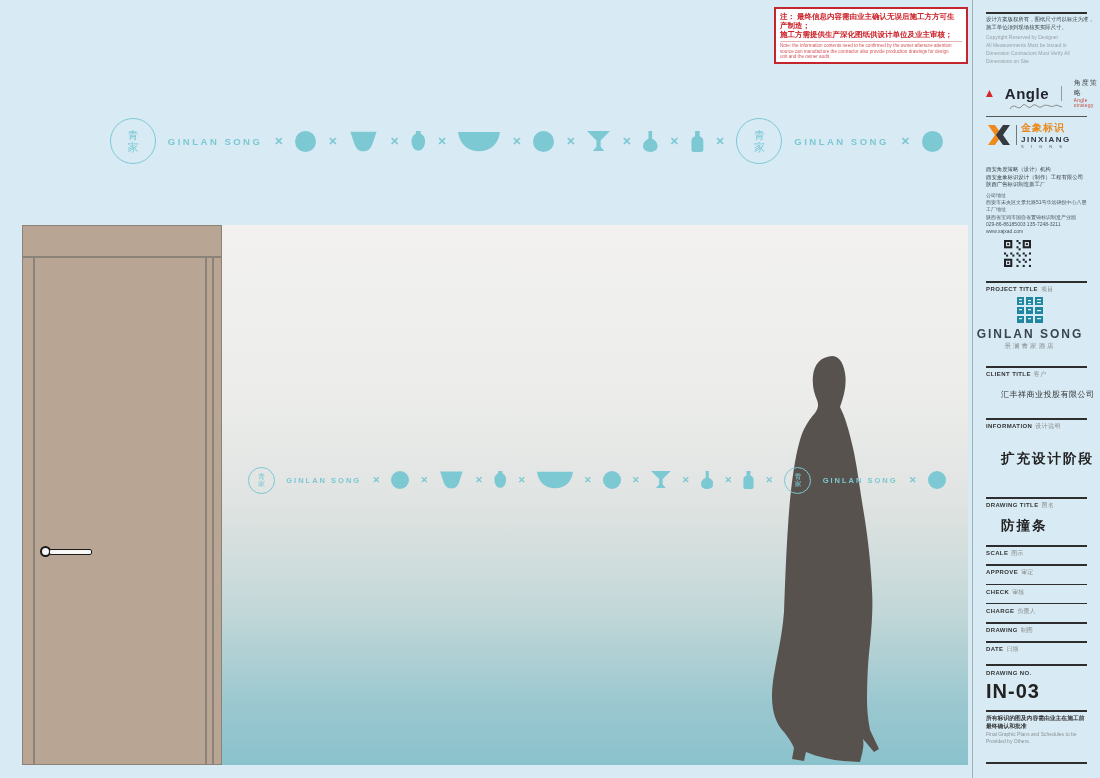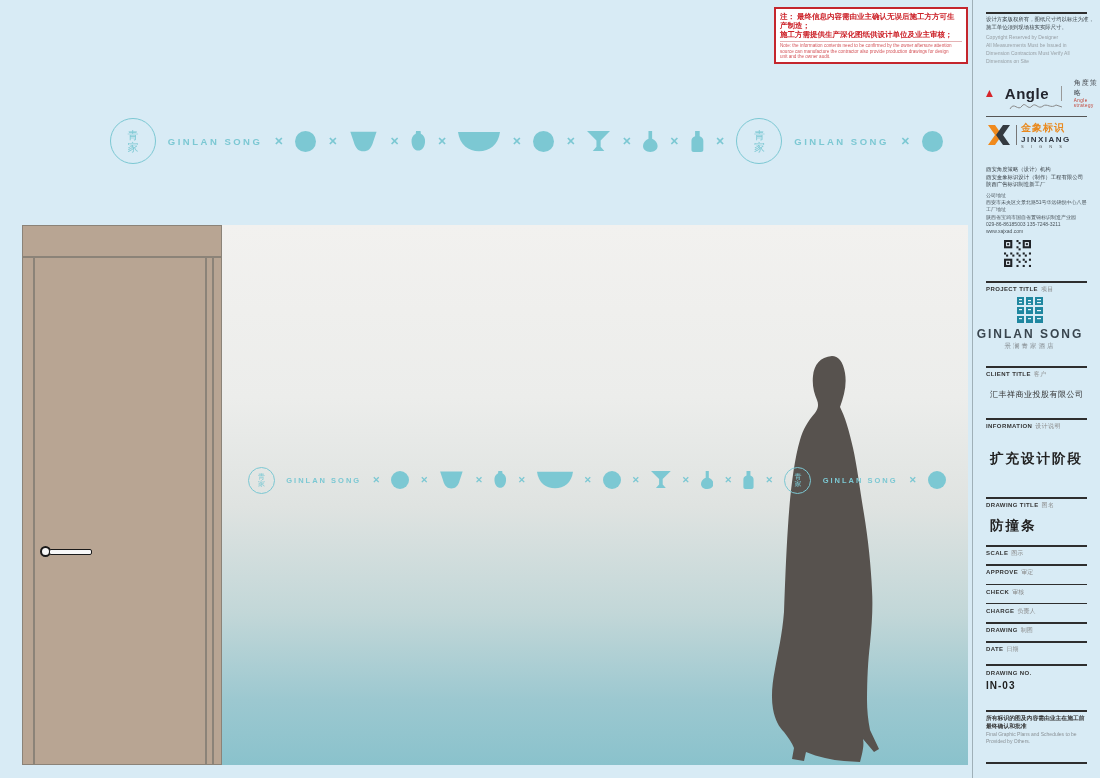--- a/index.html
+++ b/index.html
@@ -77,29 +77,29 @@
   .jx-div{width:1px;height:20px;background:#777;}
   .jx-cn{font-size:10px;font-weight:bold;color:#e98a1f;letter-spacing:1px;}
   .jx-en{font-size:8px;font-weight:bold;color:#2f3640;letter-spacing:1.5px;}
   .jx-sub{font-size:4px;color:#555;letter-spacing:3px;}
   .qr{position:absolute;left:31px;top:240px;}
   .seal{position:absolute;left:0;right:14px;top:296px;text-align:center;}
   .proj-name{position:absolute;left:0;right:14px;top:327px;text-align:center;
     font-size:12px;color:#39454e;letter-spacing:2px;font-weight:bold;}
   .proj-sub{position:absolute;left:0;right:14px;top:342px;text-align:center;
     font-size:6.5px;color:#8a9196;letter-spacing:2px;}
-  .tb-value{position:absolute;left:17px;font-size:8px;color:#333;letter-spacing:.5px;white-space:nowrap;}
+  .tb-value{position:absolute;left:28px;font-size:8px;color:#333;letter-spacing:.5px;white-space:nowrap;}
   .tb-value--big{font-size:13.5px;font-weight:bold;color:#222;letter-spacing:2px;}
   .tb-fields{position:absolute;left:0;top:545px;width:128px;}
   .tb-field{position:relative;height:19.3px;}
   .tb-fline{position:absolute;left:13px;top:0;width:101px;height:1.5px;background:#2e2e2e;}
   .tb-flabel{position:absolute;left:13px;top:4px;font-size:6px;white-space:nowrap;}
   .tb-flabel b{color:#333;letter-spacing:.4px;}
   .tb-flabel span{color:#8a8a8a;margin-left:3px;}
-  .dno-value{position:absolute;left:13px;top:680px;font-size:10px;font-weight:bold;color:#222;letter-spacing:1px;}
+  .dno-value{position:absolute;left:13px;top:680px;font-size:20px;font-weight:bold;color:#222;letter-spacing:1px;}
   .footnote-cn{position:absolute;left:13px;top:715px;font-size:5.8px;font-weight:bold;color:#333;line-height:7.5px;white-space:nowrap;}
   .footnote-en{position:absolute;left:13px;top:731px;font-size:5px;color:#8a9196;line-height:7px;white-space:nowrap;}
 </style>
 </head>
 <body>
 
 <div class="sheet">
 
 
   <div class="band band--lg">

